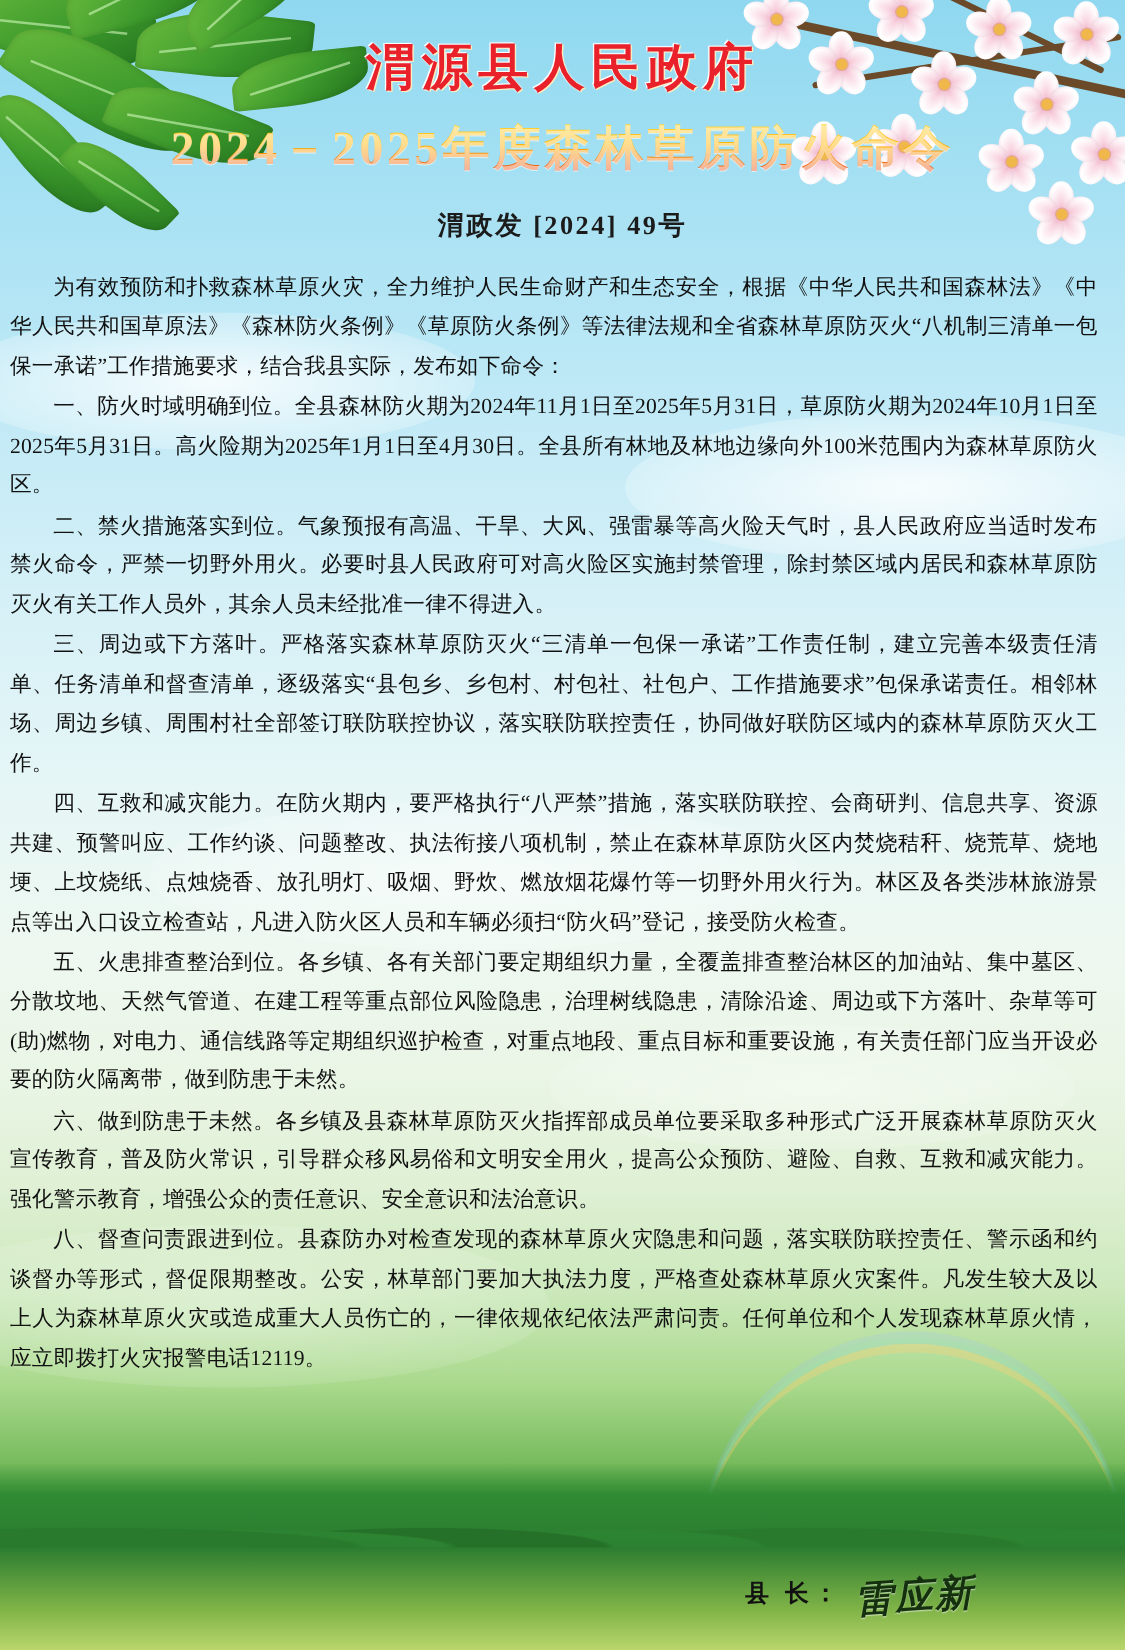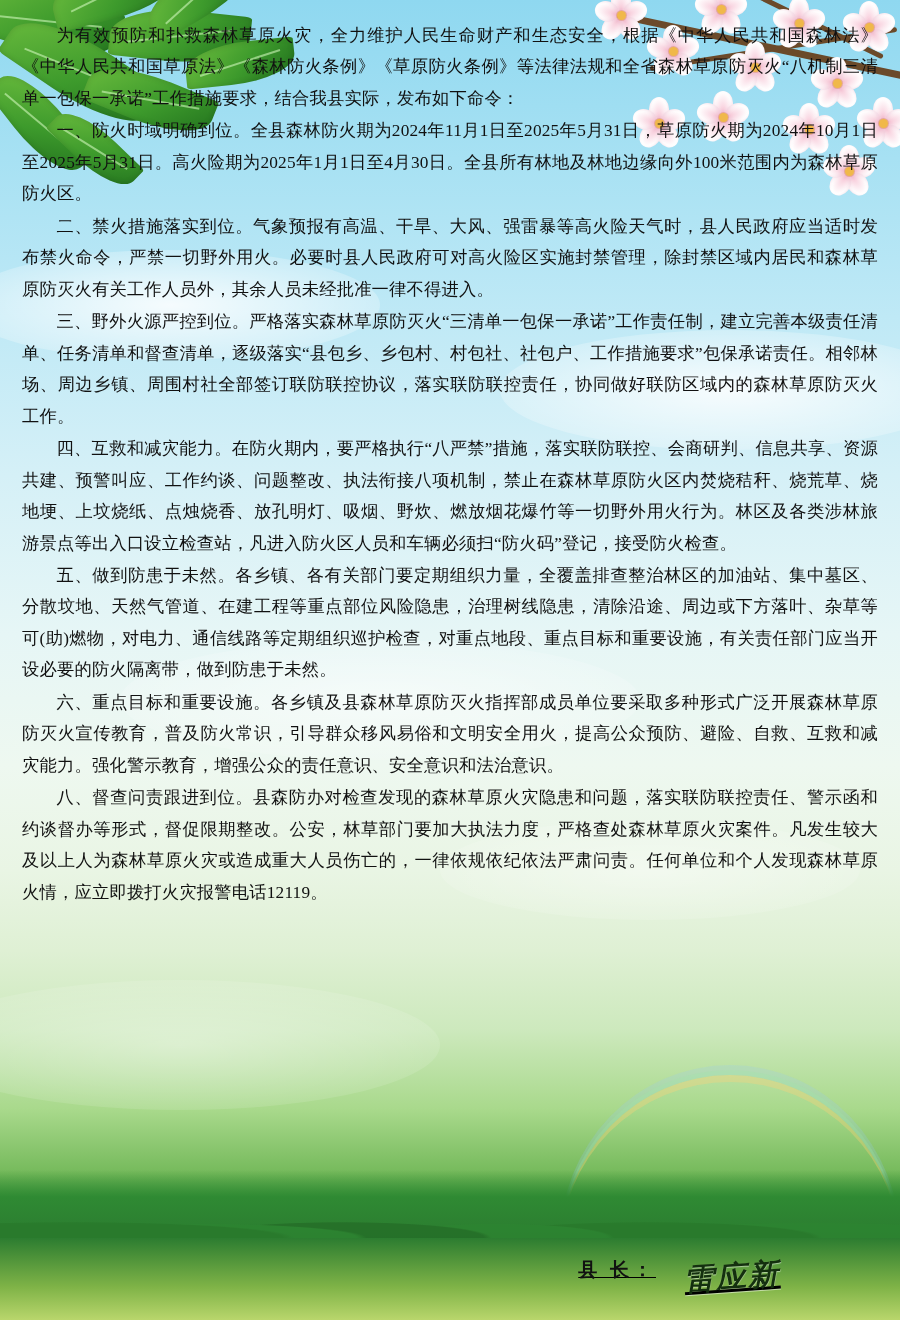--- a/index.html
+++ b/index.html
@@ -192,44 +192,43 @@
   }
   .doc-number {
     margin-top: 22px;
     font-size: 21px;
     letter-spacing: 2px;
     color: #1b1b1b;
     font-weight: 600;
   }
 
   .body-text {
-    margin: 20px 22px 0 22px;
+    margin: 20px 22px 0 8px;
     font-size: 17.3px;
     line-height: 1.82;
     color: #111;
     text-align: justify;
     text-justify: inter-ideograph;
     letter-spacing: 0.2px;
   }
   .body-text p {
     margin: 0 0 1px 0;
     text-indent: 2em;
   }
   .body-text .lead {
     font-weight: normal;
   }
 
   .signature {
     position: absolute;
     right: 120px;
     bottom: 22px;
     display: flex;
-    align-items: flex-start;
-    gap: 28px;
-    text-decoration: underline;
+    align-items: center;
+    gap: 10px;
   }
   .sig-label {
     font-size: 19px;
     letter-spacing: 4px;
     color: #111;
     font-weight: 600;
     padding-bottom: 6px;
   }
   .sig-name {
     font-size: 30px;
@@ -365,41 +364,46 @@
         <span></span>
         <span></span>
         <i></i>
       </div>
   </div>
 
   <div class="grassband"></div>
 
   <div class="content">
 
+    <div class="title-block">
+      <div class="title-main">渭源县人民政府</div>
+      <div class="title-sub">2024－2025年度森林草原防火命令</div>
+      <div class="doc-number">渭政发 [2024] 49号</div>
+    </div>
 
     <div class="body-text">
       <p>为有效预防和扑救森林草原火灾，全力维护人民生命财产和生态安全，根据《中华人民共和国森林法》《中华人民共和国草原法》《森林防火条例》《草原防火条例》等法律法规和全省森林草原防灭火“八机制三清单一包保一承诺”工作措施要求，结合我县实际，发布如下命令：</p>
 
       <p>
         <span class="lead">一、防火时域明确到位。</span><span>全县森林防火期为2024年11月1日至2025年5月31日，草原防火期为2024年10月1日至2025年5月31日。高火险期为2025年1月1日至4月30日。全县所有林地及林地边缘向外100米范围内为森林草原防火区。</span>
       </p>
       <p>
         <span class="lead">二、禁火措施落实到位。</span><span>气象预报有高温、干旱、大风、强雷暴等高火险天气时，县人民政府应当适时发布禁火命令，严禁一切野外用火。必要时县人民政府可对高火险区实施封禁管理，除封禁区域内居民和森林草原防灭火有关工作人员外，其余人员未经批准一律不得进入。</span>
       </p>
       <p>
-        <span class="lead">三、野外火源严控到位。</span><span>严格落实森林草原防灭火“三清单一包保一承诺”工作责任制，建立完善本级责任清单、任务清单和督查清单，逐级落实“县包乡、乡包村、村包社、社包户、工作措施要求”包保承诺责任。相邻林场、周边乡镇、周围村社全部签订联防联控协议，落实联防联控责任，协同做好联防区域内的森林草原防灭火工作。</span>
+        <span class="lead">三、周边或下方落叶。</span><span>严格落实森林草原防灭火“三清单一包保一承诺”工作责任制，建立完善本级责任清单、任务清单和督查清单，逐级落实“县包乡、乡包村、村包社、社包户、工作措施要求”包保承诺责任。相邻林场、周边乡镇、周围村社全部签订联防联控协议，落实联防联控责任，协同做好联防区域内的森林草原防灭火工作。</span>
       </p>
       <p>
         <span class="lead">四、互救和减灾能力。</span><span>在防火期内，要严格执行“八严禁”措施，落实联防联控、会商研判、信息共享、资源共建、预警叫应、工作约谈、问题整改、执法衔接八项机制，禁止在森林草原防火区内焚烧秸秆、烧荒草、烧地埂、上坟烧纸、点烛烧香、放孔明灯、吸烟、野炊、燃放烟花爆竹等一切野外用火行为。林区及各类涉林旅游景点等出入口设立检查站，凡进入防火区人员和车辆必须扫“防火码”登记，接受防火检查。</span>
       </p>
       <p>
-        <span class="lead">五、做到防患于未然。</span><span>各乡镇、各有关部门要定期组织力量，全覆盖排查整治林区的加油站、集中墓区、分散坟地、天然气管道、在建工程等重点部位风险隐患，治理树线隐患，清除沿途、周边或下方落叶、杂草等可(助)燃物，对电力、通信线路等定期组织巡护检查，对重点地段、重点目标和重要设施，有关责任部门应当开设必要的防火隔离带，做到防患于未然。</span>
-      </p>
-      <p>
-        <span class="lead">六、重点目标和重要设施。</span><span>各乡镇及县森林草原防灭火指挥部成员单位要采取多种形式广泛开展森林草原防灭火宣传教育，普及防火常识，引导群众移风易俗和文明安全用火，提高公众预防、避险、自救、互救和减灾能力。强化警示教育，增强公众的责任意识、安全意识和法治意识。</span>
+        <span class="lead">五、火患排查整治到位。</span><span>各乡镇、各有关部门要定期组织力量，全覆盖排查整治林区的加油站、集中墓区、分散坟地、天然气管道、在建工程等重点部位风险隐患，治理树线隐患，清除沿途、周边或下方落叶、杂草等可(助)燃物，对电力、通信线路等定期组织巡护检查，对重点地段、重点目标和重要设施，有关责任部门应当开设必要的防火隔离带，做到防患于未然。</span>
+      </p>
+      <p>
+        <span class="lead">六、做到防患于未然。</span><span>各乡镇及县森林草原防灭火指挥部成员单位要采取多种形式广泛开展森林草原防灭火宣传教育，普及防火常识，引导群众移风易俗和文明安全用火，提高公众预防、避险、自救、互救和减灾能力。强化警示教育，增强公众的责任意识、安全意识和法治意识。</span>
       </p>
       <p>
         <span class="lead">八、督查问责跟进到位。</span><span>县森防办对检查发现的森林草原火灾隐患和问题，落实联防联控责任、警示函和约谈督办等形式，督促限期整改。公安，林草部门要加大执法力度，严格查处森林草原火灾案件。凡发生较大及以上人为森林草原火灾或造成重大人员伤亡的，一律依规依纪依法严肃问责。任何单位和个人发现森林草原火情，应立即拨打火灾报警电话12119。</span>
       </p>
     </div>
 
     <div class="signature">
       <div class="sig-label">县 长：</div>
       <div class="sig-name">雷应新</div>
     </div>

